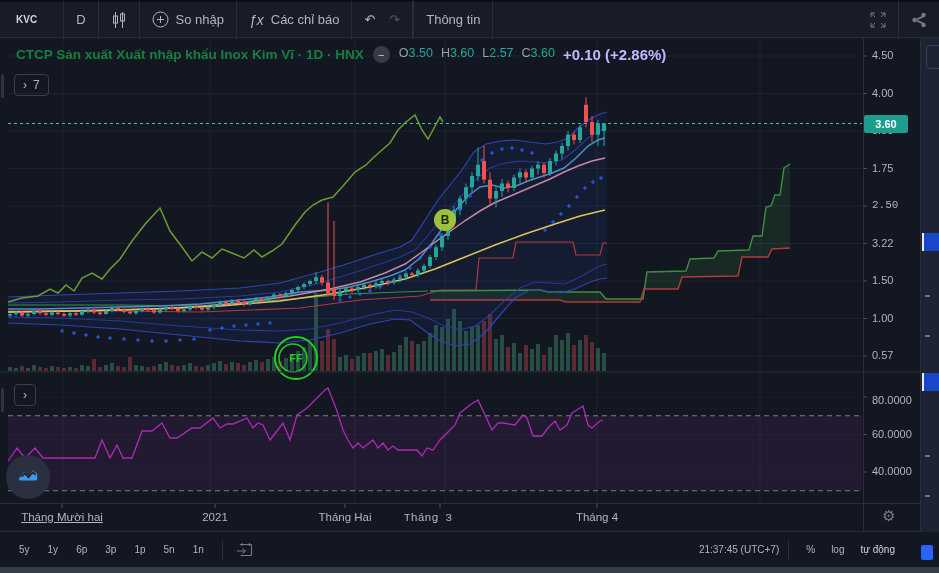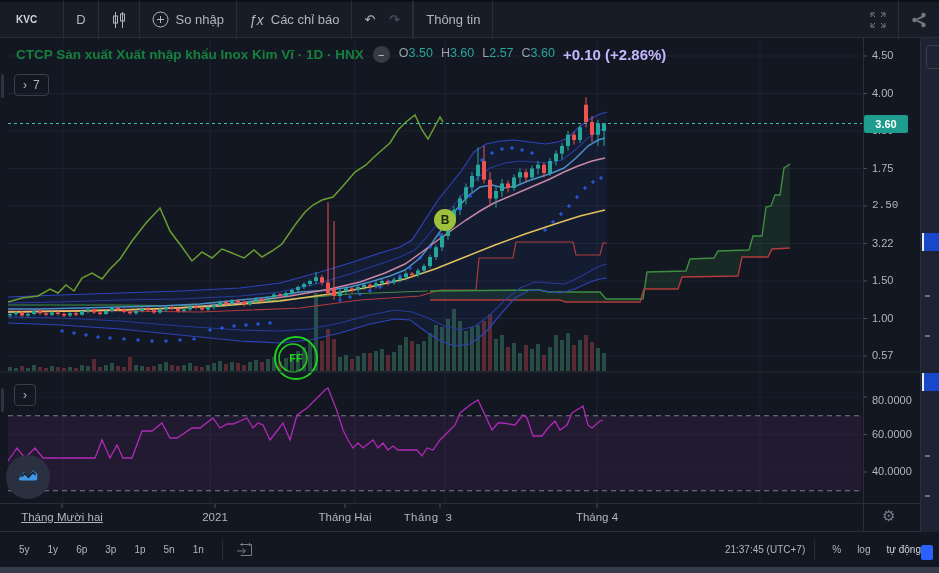--- a/index.html
+++ b/index.html
@@ -567,21 +567,21 @@
           <path d="M4 2.5h11.5v11H4.5"></path>
             <path d="M6 1v3M13.5 1v3"></path>
             <path d="M1 9h8M6.5 6.5L9.5 9l-3 2.5"></path>
           </svg>
       </span>
     </span>
     <span class="clock">21:37:45 (UTC+7)</span>
     <span class="bb-sep"></span>
     <span class="scale-btn">%</span>
     <span class="scale-btn">log</span>
-    <span class="scale-btn auto-btn" style="">tự động</span>
+    <span class="scale-btn auto-btn" style="margin-right:26px;">tự động</span>
   </div>
   <div class="bottom-strip"></div>
 
   <div class="right-strip">
     <div class="rs-frag"></div>
     <div class="rs-badge" style="top:195px;"></div>
     <div class="rs-badge" style="top:335px;"></div>
     <div class="rs-dash" style="top:257px;"></div>
     <div class="rs-dash" style="top:297px;"></div>
     <div class="rs-dash" style="top:417px;"></div>

